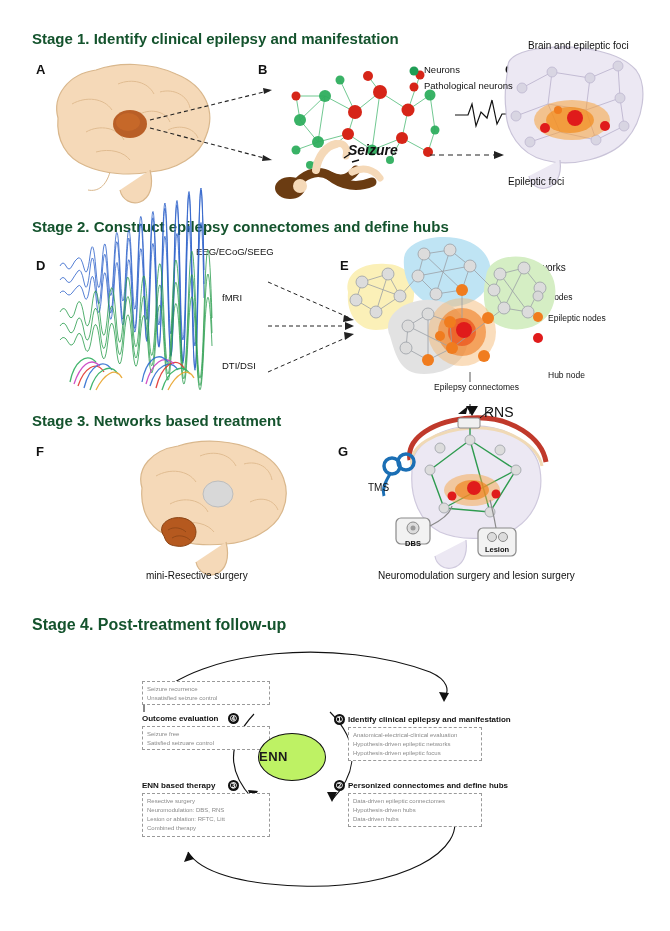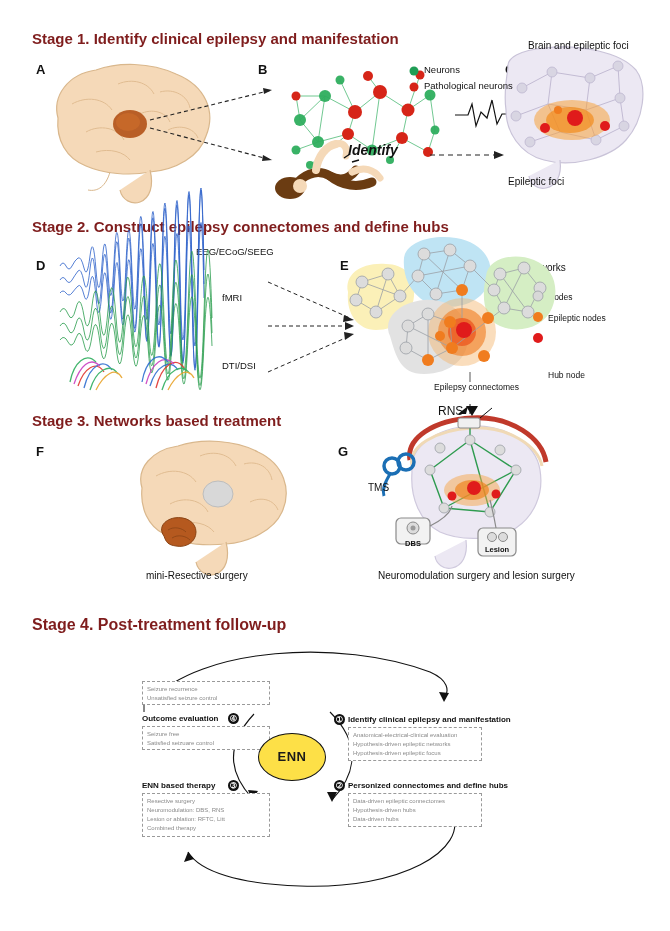--- a/index.html
+++ b/index.html
@@ -12,39 +12,39 @@
     height: 931px;
     position: relative;
     font-family: "Liberation Sans", sans-serif;
     color: #1a1a1a;
     overflow: hidden;
   }
   .stage-title {
     position: absolute;
     font-size: 15px;
     font-weight: 700;
-    color: #7f1d1d;
+    color: #14532d;
     white-space: nowrap;
   }
   .stage-title .num {
     font-weight: 700;
   }
   .panel-letter {
     position: absolute;
     font-size: 13px;
     font-weight: 700;
     color: #111;
   }
   .lbl {
     position: absolute;
     font-size: 9.5px;
     color: #111;
     white-space: nowrap;
   }
-  .lbl.sm { font-size: 12px; }
+  .lbl.sm { font-size: 14px; margin-left: 46px; }
 
   
   .layer {
     position: absolute;
     left: 0; top: 0;
     width: 670px; height: 931px;
     pointer-events: none;
   }
 
   
@@ -78,22 +78,22 @@
     line-height: 11px;
     text-align: center;
     font-weight: 700;
   }
   .enn-ellipse {
     position: absolute;
     left: 258px; top: 733px;
     width: 66px; height: 46px;
     border: 1.4px solid #111;
     border-radius: 50%;
-    background: #fde047;
-    text-align: center;
+    background: #bef264;
+    text-align: left;
     font-size: 13px;
     font-weight: 700;
     line-height: 46px;
     letter-spacing: 0.5px;
   }
   .legend-txt {
     position: absolute;
     font-size: 8.5px;
     color: #111;
     white-space: nowrap;
@@ -255,21 +255,21 @@
     <ellipse cx="570" cy="120" rx="24" ry="13" fill="#f28c1c" opacity="0.7"></ellipse>
     <circle cx="575" cy="118" r="8" fill="#e01b1b"></circle>
     <circle cx="545" cy="128" r="5" fill="#e01b1b"></circle>
     <circle cx="605" cy="126" r="5" fill="#e01b1b"></circle>
     <circle cx="558" cy="110" r="4" fill="#f07c1e"></circle>
   </g>
 </svg>
 
 <div class="lbl" style="left:424px; top:64px;">Neurons</div>
 <div class="lbl" style="left:424px; top:80px;">Pathological neurons</div>
-<div class="seizure-word" style="left:348px; top:142px;">Identify</div>
+<div class="seizure-word" style="left:348px; top:142px;">Seizure</div>
 <div class="lbl" style="left:528px; top:40px; font-size:10px;">Brain  and epileptic foci</div>
 <div class="lbl" style="left:508px; top:176px; font-size:10px;">Epileptic foci</div>
 
 <div class="stage-title" style="left:32px; top:218px;">
   <span class="num">Stage 2.</span>
   <span style="font-weight:600;">Construct epilepsy connectomes and define hubs</span>
 </div>
 
 <div class="panel-letter" style="left:36px; top:258px;">D</div>
 <div class="panel-letter" style="left:340px; top:258px;">E</div>

